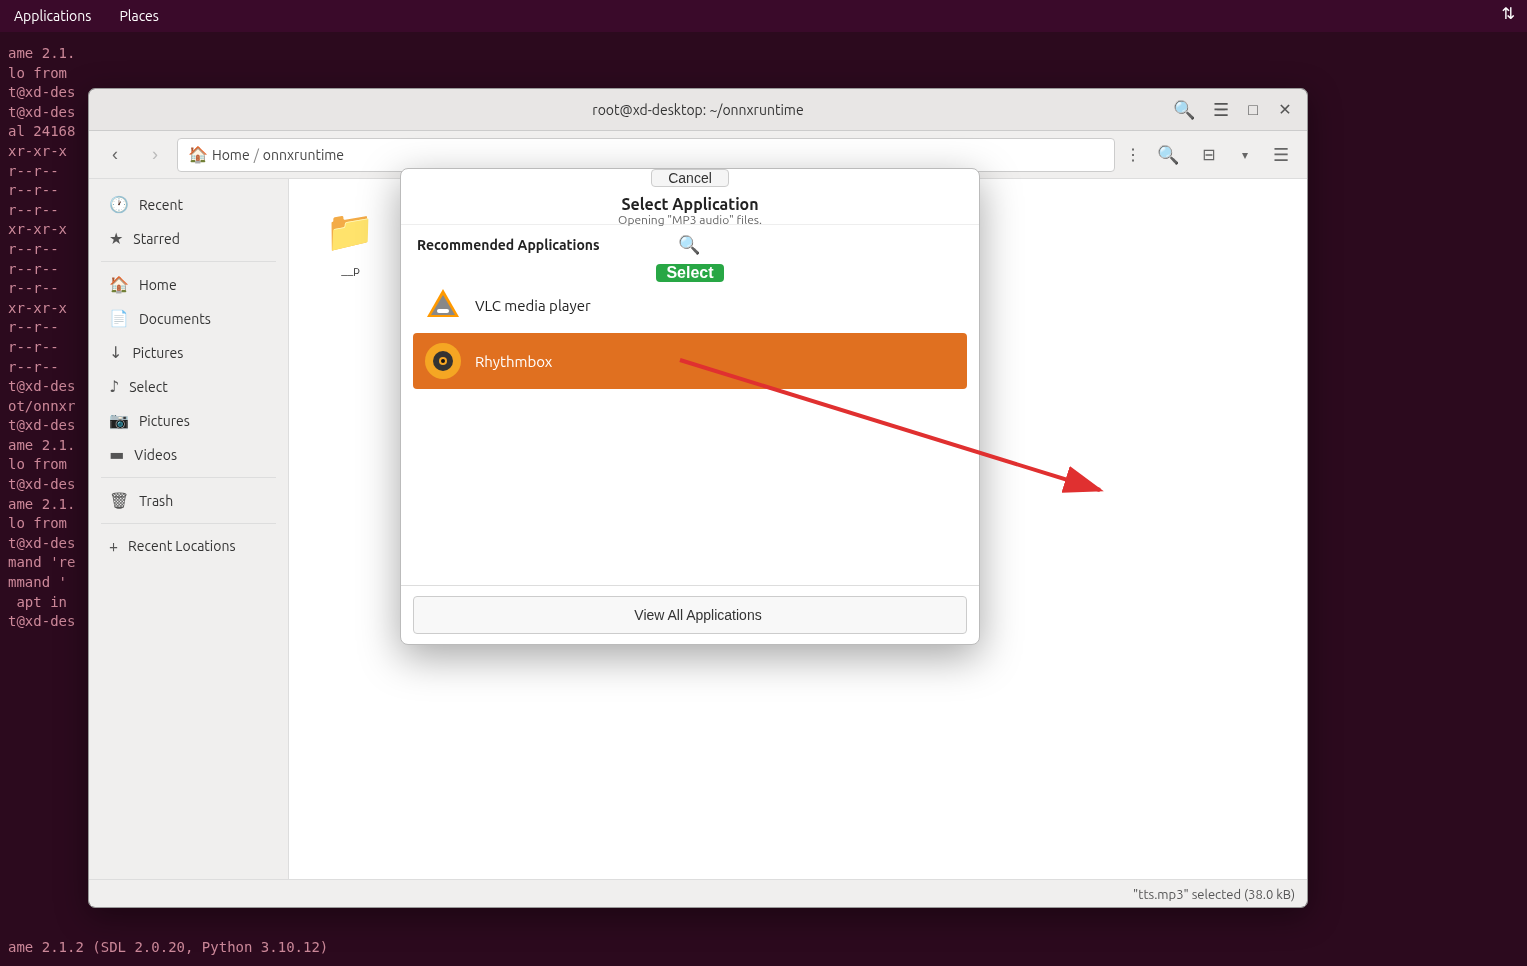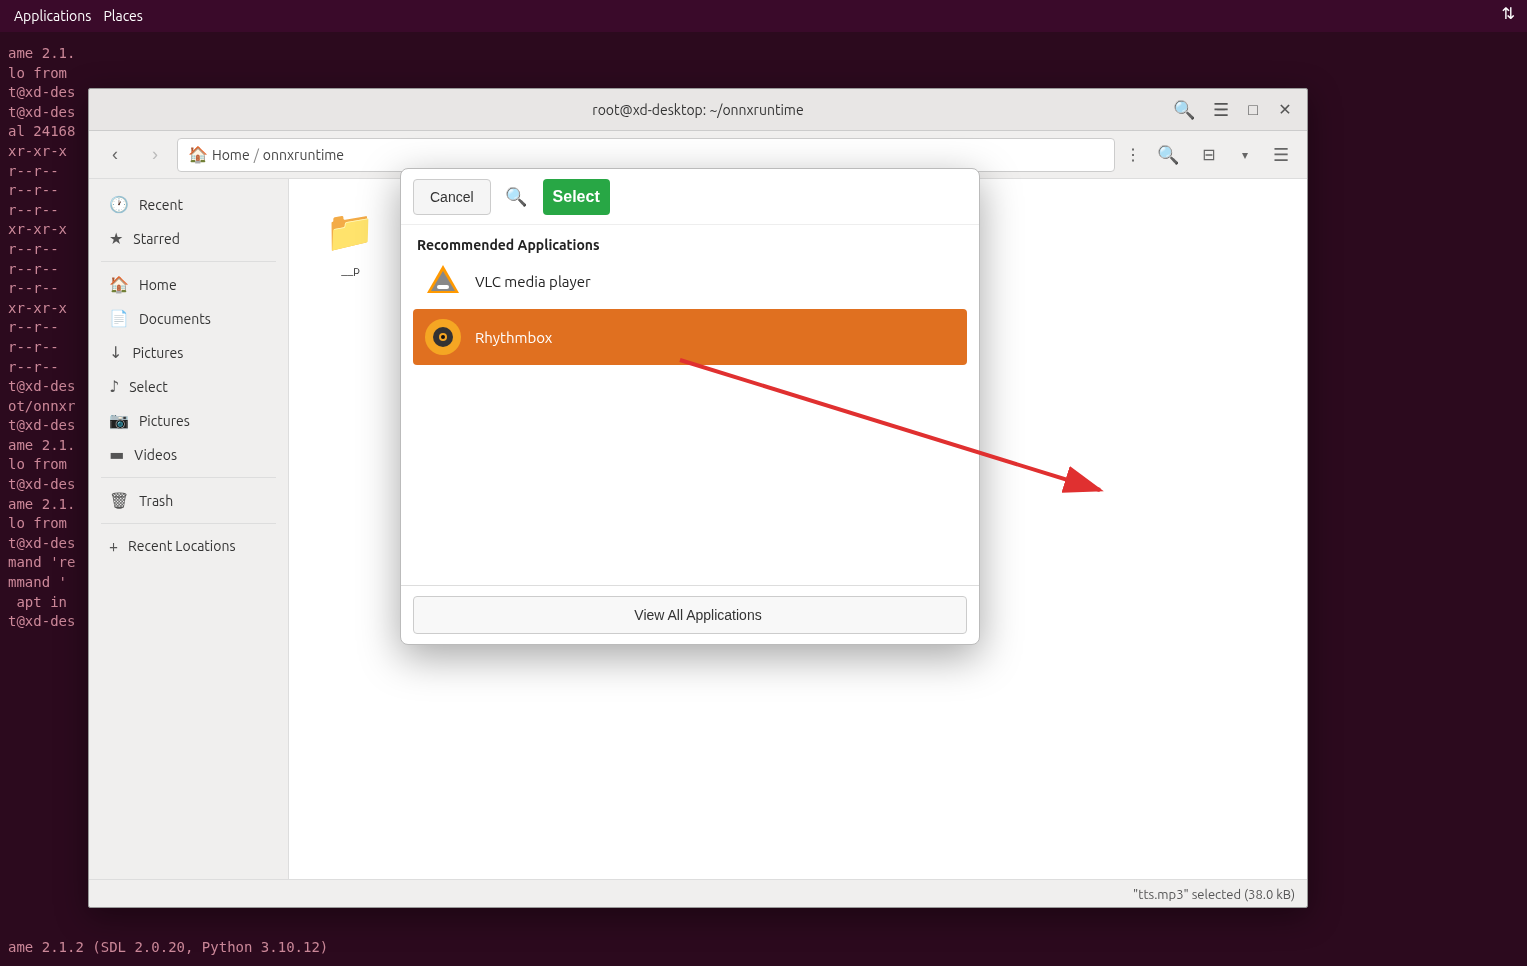--- a/index.html
+++ b/index.html
@@ -20,20 +20,21 @@
 
     
     .top-menubar {
       position: absolute;
       top: 0; left: 0; right: 0;
       height: 32px;
       background: #3a0a2a;
       display: flex;
       align-items: center;
       padding: 0 8px;
+      gap: 16px;
       z-index: 10;
     }
     .top-menubar-item {
       color: #ffffff;
       font-size: 14px;
       cursor: pointer;
       padding: 2px 6px;
     }
     .top-menubar-arrows {
       position: absolute;
@@ -45,21 +46,21 @@
 
     
     .file-manager {
       position: absolute;
       top: 88px;
       left: 88px;
       width: 1220px;
       height: 820px;
       background: #404040;
       border: 1px solid #999;
-      border-radius: 2px;
+      border-radius: 7px;
       overflow: hidden;
       box-shadow: 0 8px 32px rgba(0,0,0,0.4);
       z-index: 5;
       display: flex;
       flex-direction: column;
     }
 
     
     .fm-titlebar {
       height: 42px;
@@ -272,20 +273,21 @@
       pointer-events: all;
       overflow: hidden;
     }
     .dialog-header {
       height: 56px;
       display: flex;
       align-items: center;
       padding: 0 12px;
       gap: 8px;
       border-bottom: 1px solid #eee;
+      flex-direction: column;
     }
     .dialog-cancel-btn {
       height: 36px;
       padding: 0 16px;
       border: 1px solid #ccc;
       background: #f5f5f5;
       border-radius: 4px;
       cursor: pointer;
       font-size: 14px;
       color: #333;
@@ -322,21 +324,21 @@
       font-weight: bold;
     }
     .dialog-body {
       padding: 12px;
       min-height: 360px;
     }
     .dialog-section-title {
       font-size: 14px;
       font-weight: bold;
       color: #222;
-      margin-bottom: 0;
+      margin-bottom: 24px;
       padding: 0 4px;
     }
     .dialog-app-item {
       display: flex;
       align-items: center;
       gap: 14px;
       padding: 10px 12px;
       border-radius: 4px;
       cursor: pointer;
       font-size: 15px;
@@ -532,20 +534,24 @@
   <div class="fm-statusbar">
     <span>"tts.mp3" selected  (38.0 kB)</span>
   </div>
 </div>
 
 <div class="dialog-overlay">
   <div class="dialog">
 
     <div class="dialog-header">
       <button class="dialog-cancel-btn">Cancel</button>
+      <div class="dialog-title-area">
+        <div class="dialog-title">Select Application</div>
+        <div class="dialog-subtitle">Opening "MP3 audio" files.</div>
+      </div>
       <button class="dialog-search-btn">🔍</button>
       <button class="dialog-select-btn">Select</button>
     </div>
 
     <div class="dialog-body">
       <div class="dialog-section-title">Recommended Applications</div>
 
       <div class="dialog-app-item">
         <div class="dialog-app-icon">
           <svg width="36" height="36" viewBox="0 0 36 36">

